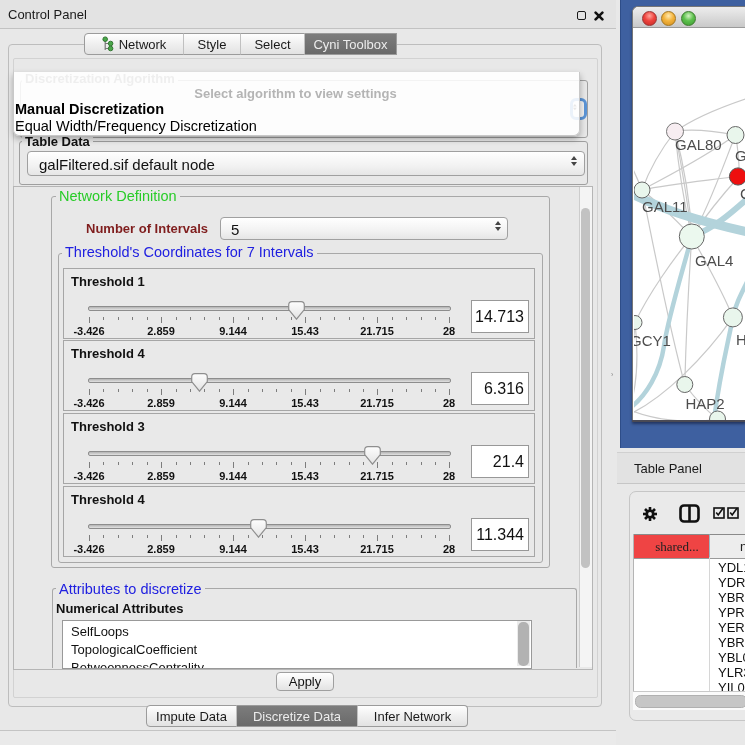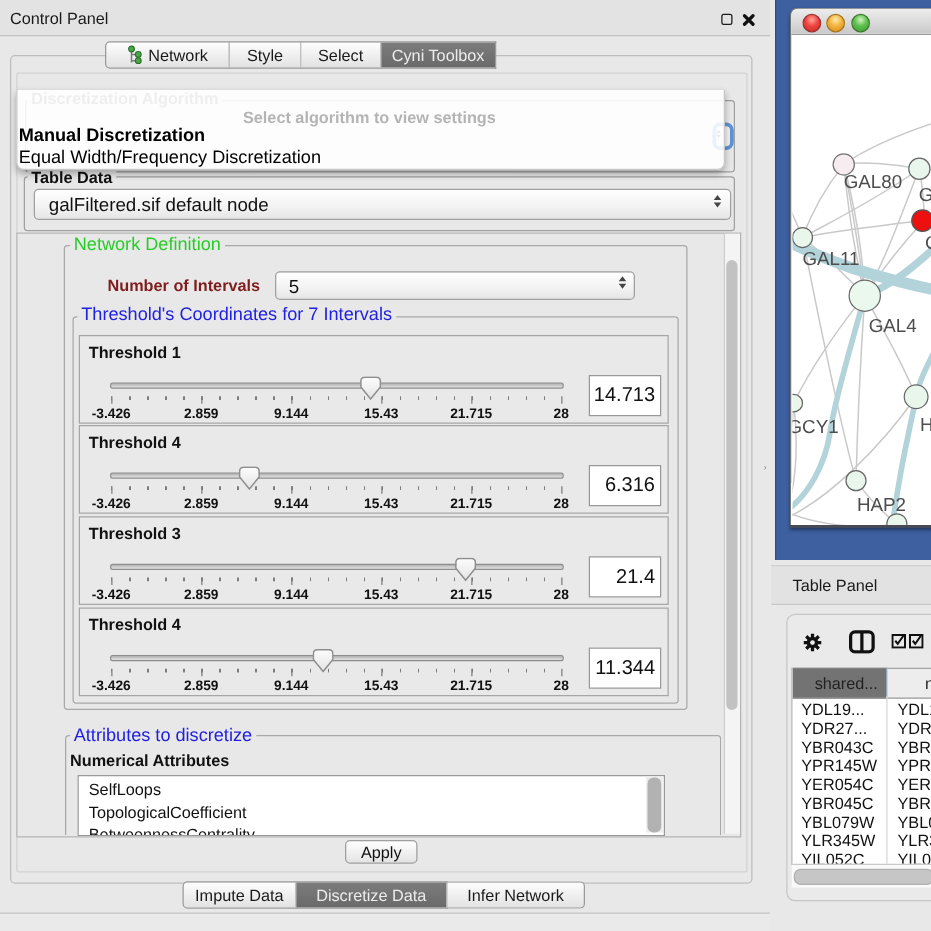--- a/index.html
+++ b/index.html
@@ -303,34 +303,25 @@
   <line x1="10.5" y1="1.5" x2="10.5" y2="17.5" stroke="#111" stroke-width="2.6"></line>
 </svg>
 <svg class="abs" style="left:713px;top:507px;" width="26" height="12" viewBox="0 0 26 12">
   <rect x="1" y="1" width="10" height="10" fill="none" stroke="#111" stroke-width="1.6"></rect>
   <path d="M3.2 5.6 L5.2 8 L10 1.2" fill="none" stroke="#111" stroke-width="1.6"></path>
   <rect x="15" y="1" width="10" height="10" fill="none" stroke="#111" stroke-width="1.6"></rect>
   <path d="M17.2 5.6 L19.2 8 L24 1.2" fill="none" stroke="#111" stroke-width="1.6"></path>
 </svg>
 
 <div class="abs" style="left:633px;top:534px;width:112px;height:175px;background:#fff;border-left:1px solid #b5b5b5;overflow:hidden;">
-  <div style="position:absolute;left:0;top:0;width:75px;height:23px;background:#737373;border-top:1px solid #8a8a8a;border-bottom:1px solid #9a9a9a;border-right:1px solid #9ab6c0;
-       font-size:13px;color:#222;text-align:center;text-indent:11px;line-height:23px;">shared...</div>
+  <div style="position:absolute;left:0;top:0;width:75px;height:23px;background:#ef4444;border-top:1px solid #8a8a8a;border-bottom:1px solid #9a9a9a;border-right:1px solid #9ab6c0;
+       font-size:13px;color:#222;text-align:center;text-indent:11px;line-height:23px;font-family:Liberation Serif, serif;">shared...</div>
   <div style="position:absolute;left:76px;top:0;width:80px;height:23px;background:#ededed;border-top:1px solid #8a8a8a;border-bottom:1px solid #9a9a9a;
        font-size:13px;color:#222;text-align:left;padding-left:30px;line-height:23px;">name</div>
   <div style="position:absolute;left:75px;top:23px;width:1px;height:152px;background:#d6d6d6;"></div>
-  <div style="position:absolute;left:7px;top:26px;font-size:13px;color:#111;line-height:15px;white-space:pre;">YDL19...
-YDR27...
-YBR043C
-YPR145W
-YER054C
-YBR045C
-YBL079W
-YLR345W
-YIL052C</div>
   <div style="position:absolute;left:84px;top:26px;font-size:13px;color:#111;line-height:15px;white-space:pre;">YDL194W
 YDR277C
 YBR043C
 YPR145W
 YER054C
 YBR045C
 YBL079W
 YLR345W
 YIL052C</div>
 </div>

